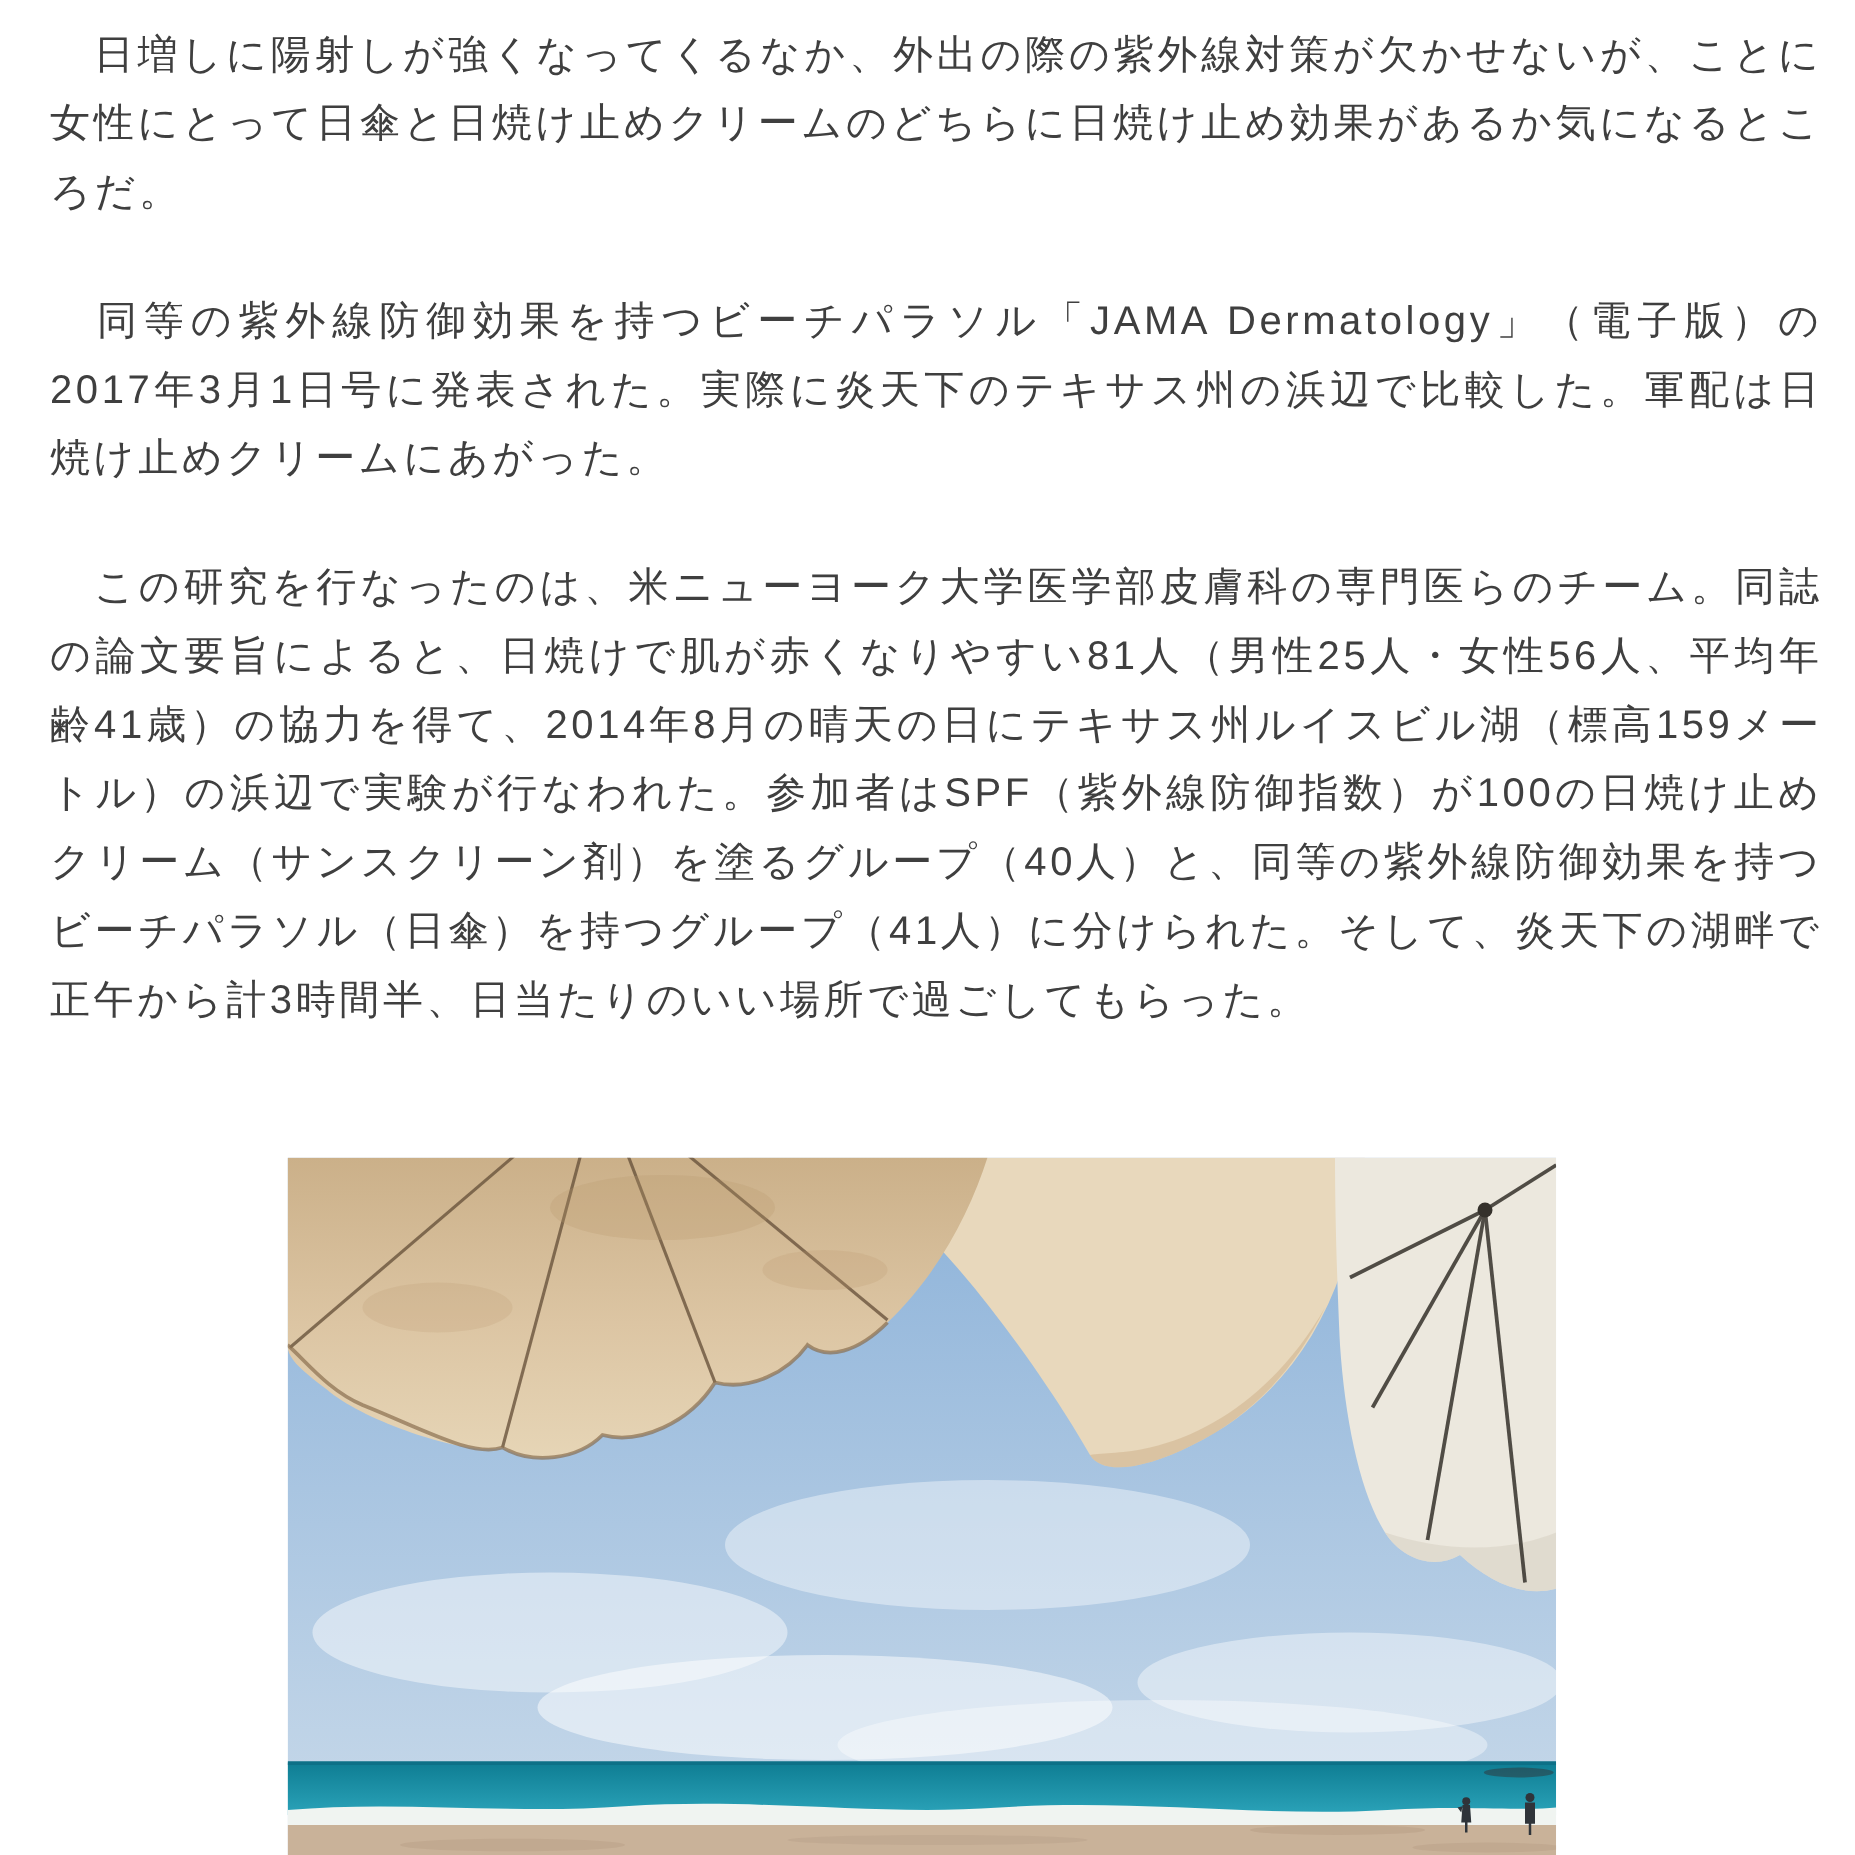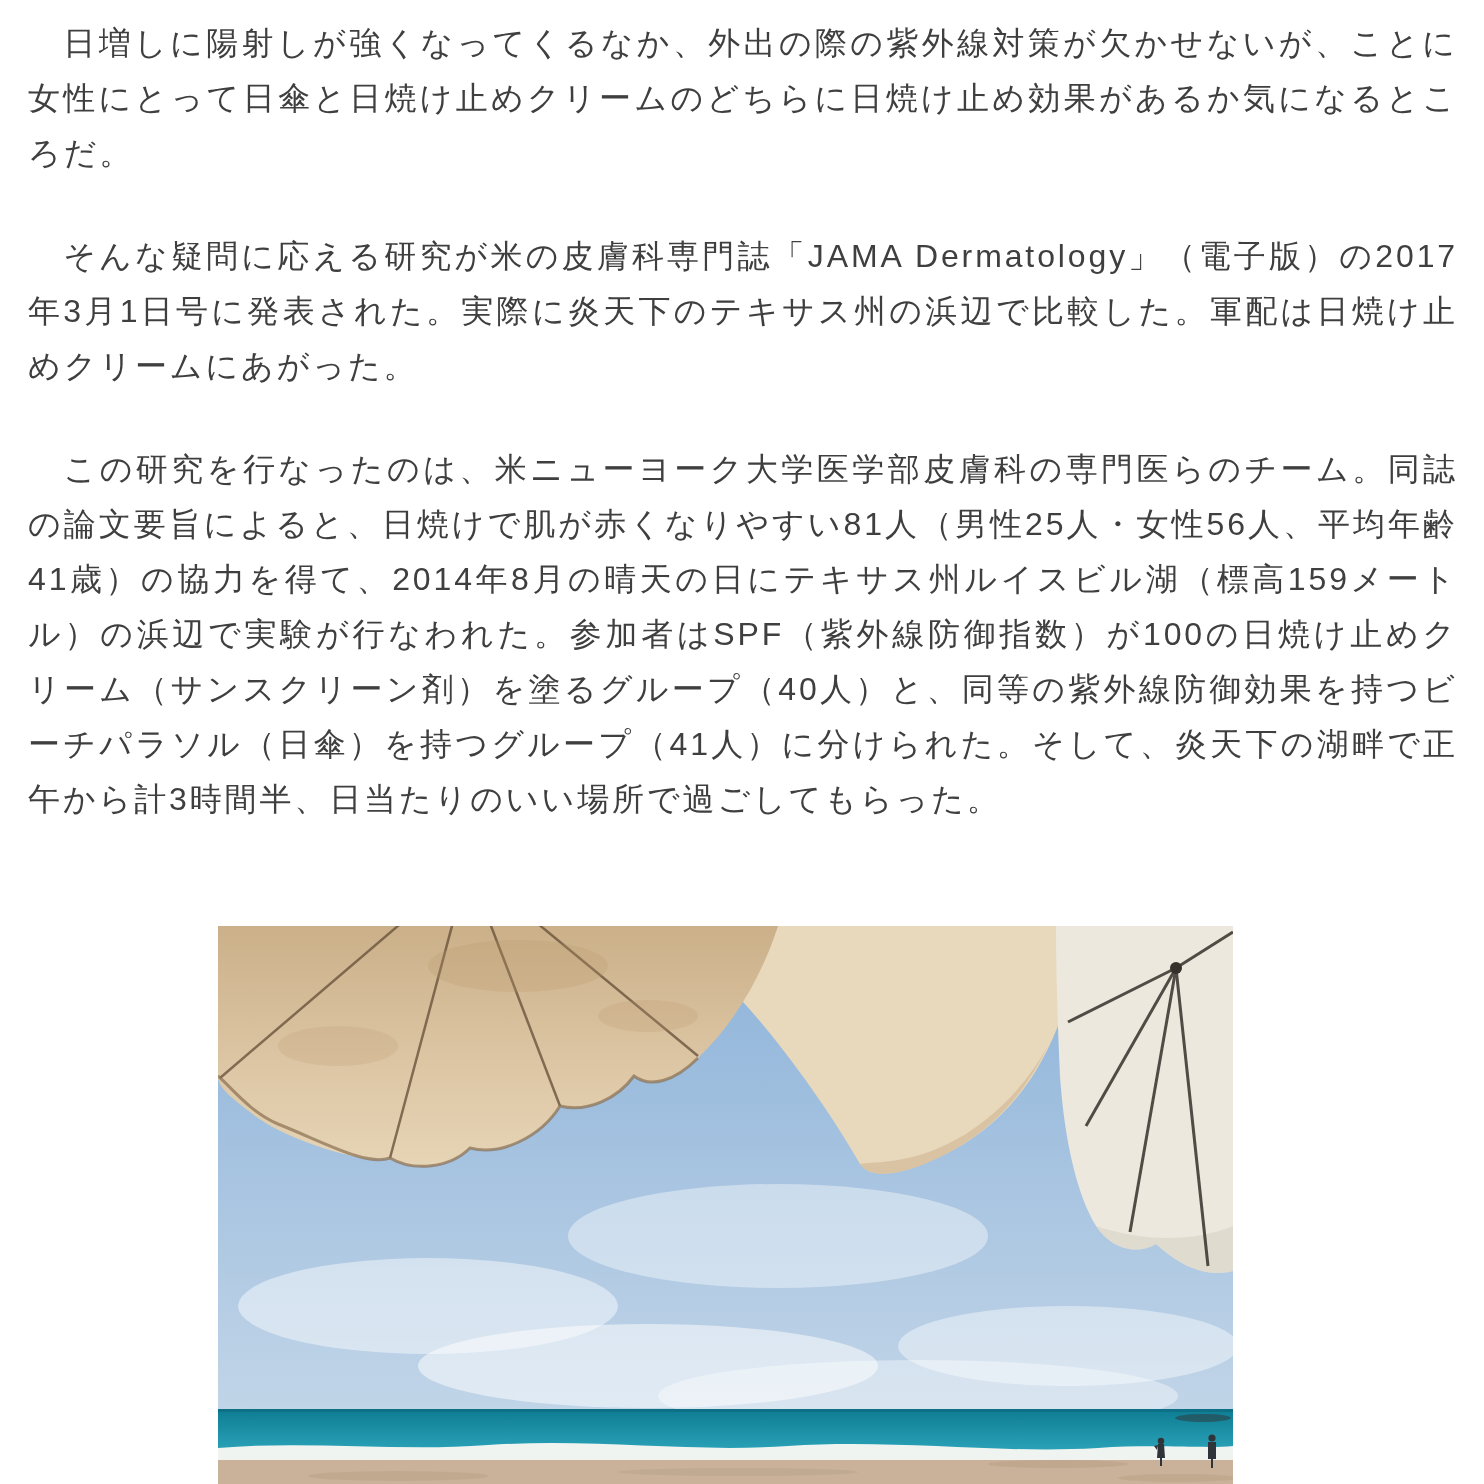--- a/index.html
+++ b/index.html
@@ -4,20 +4,21 @@
 <style>
   * { margin: 0; padding: 0; box-sizing: border-box; }
   html, body { background: #ffffff; }
   .page {
     position: relative;
     width: 1484px;
     height: 1484px;
     overflow: hidden;
     background: #ffffff;
     font-family: "Liberation Sans", "DejaVu Sans", sans-serif;
+    padding-left: 12px;
   }
   .article-body {
     padding: 16px 26px 0 28px;
   }
   .para {
     font-size: 32px;
     line-height: 55px;
     letter-spacing: 0.09em;
     color: #3f3f3f;
     text-align: justify;
@@ -32,21 +33,21 @@
     line-height: 0;
   }
   .photo svg { display: block; }
 </style>
 </head>
 <body>
 
 <main class="page">
   <article class="article-body">
     <p class="para">　日増しに陽射しが強くなってくるなか、外出の際の紫外線対策が欠かせないが、ことに女性にとって日傘と日焼け止めクリームのどちらに日焼け止め効果があるか気になるところだ。</p>
-    <p class="para">　そんな疑問に応える研究が米の皮膚科専門誌「JAMA Dermatology」（電子版）の2017年3月1日号に発表された。実際に炎天下のテキサス州の浜辺で比較した。軍配は日焼け止めクリームにあがった。</p>
+    <p class="para">　同等の紫外線防御効果を持つビーチパラソル「JAMA Dermatology」（電子版）の2017年3月1日号に発表された。実際に炎天下のテキサス州の浜辺で比較した。軍配は日焼け止めクリームにあがった。</p>
     <p class="para">　この研究を行なったのは、米ニューヨーク大学医学部皮膚科の専門医らのチーム。同誌の論文要旨によると、日焼けで肌が赤くなりやすい81人（男性25人・女性56人、平均年齢41歳）の協力を得て、2014年8月の晴天の日にテキサス州ルイスビル湖（標高159メートル）の浜辺で実験が行なわれた。参加者はSPF（紫外線防御指数）が100の日焼け止めクリーム（サンスクリーン剤）を塗るグループ（40人）と、同等の紫外線防御効果を持つビーチパラソル（日傘）を持つグループ（41人）に分けられた。そして、炎天下の湖畔で正午から計3時間半、日当たりのいい場所で過ごしてもらった。</p>
 
     <figure class="photo" role="img" aria-label="ビーチパラソル（日傘）越しに見上げた青空と浜辺、波打ち際の人影">
       <svg viewBox="0 0 1015 558" width="1015" height="558" xmlns="http://www.w3.org/2000/svg">
         <defs>
           <linearGradient id="skyG" x1="0" y1="0" x2="0" y2="1">
             <stop offset="0" stop-color="#8CB2D9"></stop>
             <stop offset="1" stop-color="#C9DAEA"></stop>
           </linearGradient>
           <linearGradient id="tanG" x1="0" y1="0" x2="0" y2="1">

